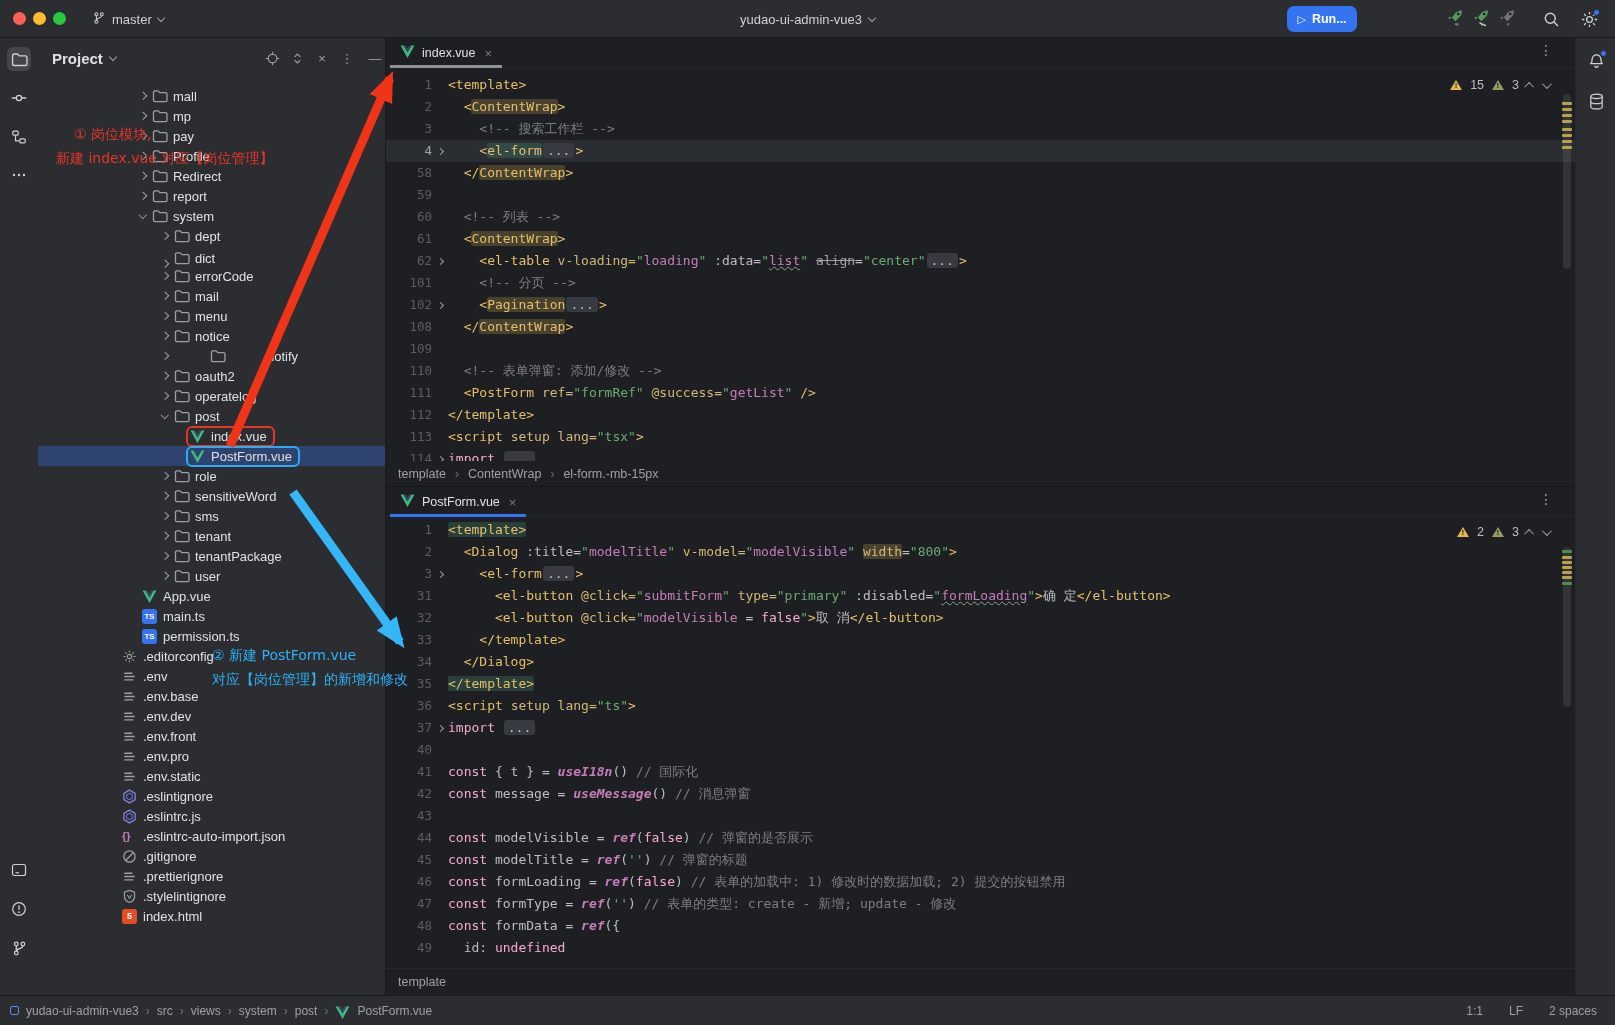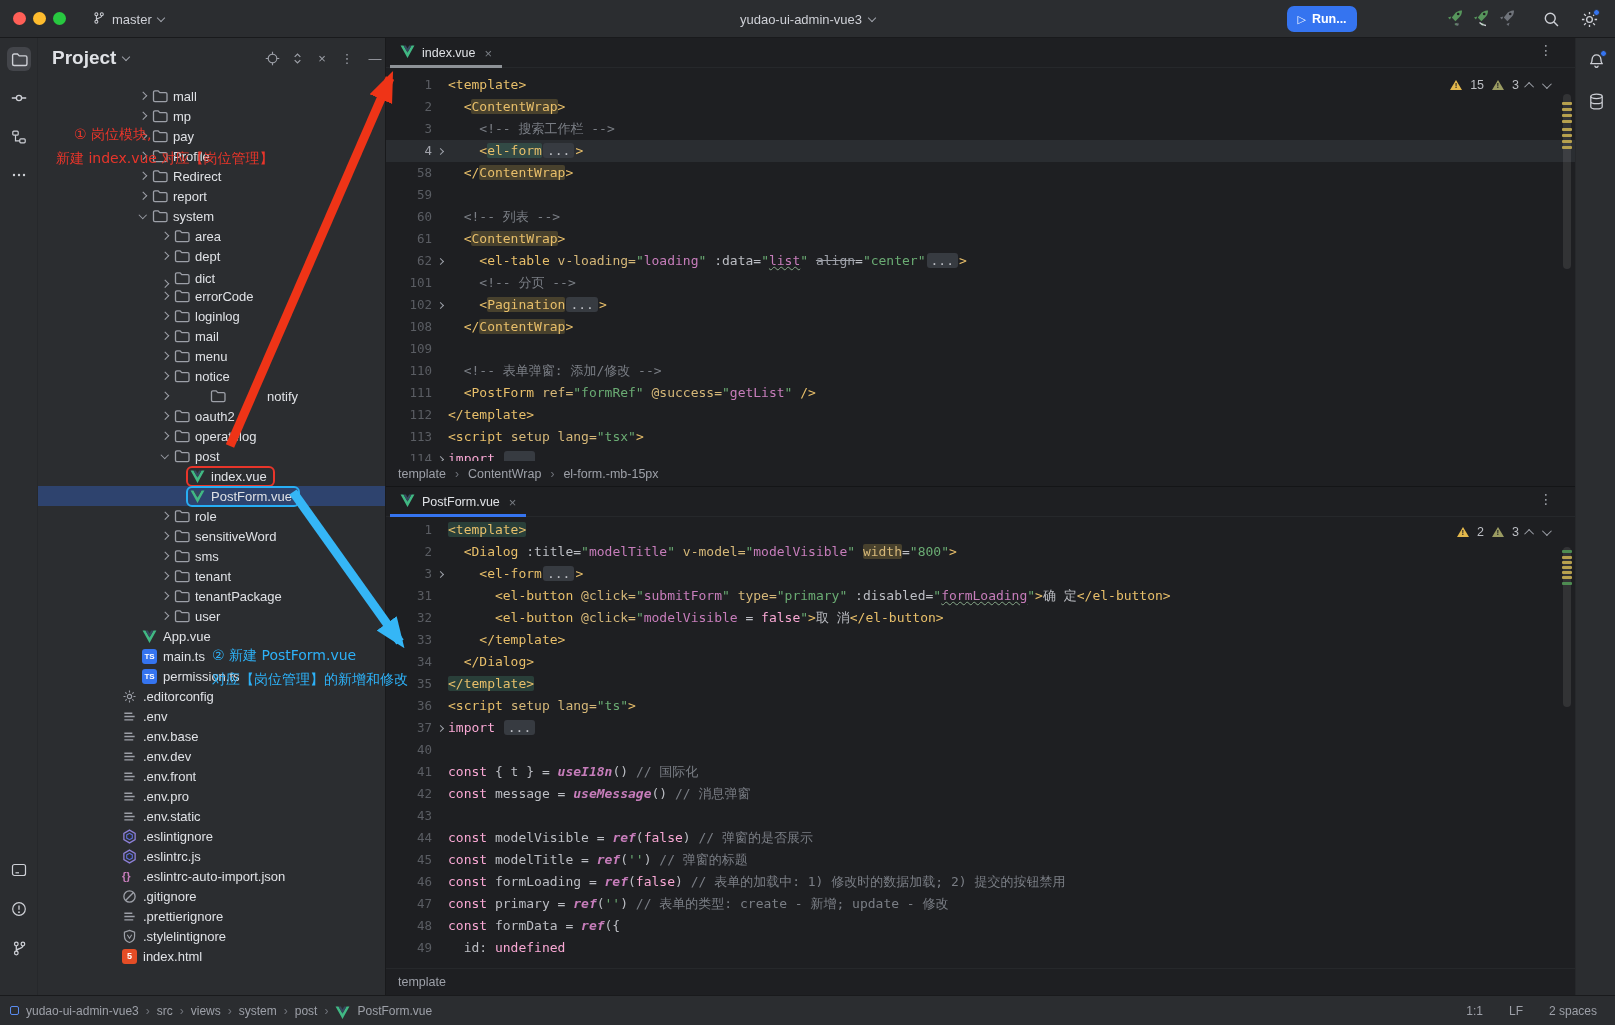--- a/index.html
+++ b/index.html
@@ -26,21 +26,21 @@
   #leftstrip { position:absolute; left:0; top:38px; width:38px; height:957px; background:#2B2D30;
     border-right:1px solid #26282B; }
   .ls-ico { position:absolute; left:7px; width:24px; height:24px; border-radius:6px;
     display:flex; align-items:center; justify-content:center; }
   .ls-ico.active { background:#43454A; }
 
   
   #project { position:absolute; left:38px; top:38px; width:347px; height:957px; background:#2B2D30;
     overflow:hidden; }
   #proj-header { position:absolute; left:0; top:0; width:100%; height:40px; display:flex; align-items:center; }
-  #proj-title { margin-left:14px; font-size:19px; font-weight:bold; color:#DFE1E5; display:flex; align-items:center; gap:7px; }
+  #proj-title { margin-left:14px; font-size:15px; font-weight:bold; color:#DFE1E5; display:flex; align-items:center; gap:7px; }
   .ph-ico { position:absolute; top:11px; width:18px; height:18px; display:flex; align-items:center;
     justify-content:center; color:#9DA0A8; font-size:13px; }
   #tree { position:absolute; left:0; top:48px; width:100%; }
   .tree-row { height:20px; display:flex; align-items:center; font-size:13px; color:#DFE1E5; white-space:nowrap; }
   .tree-row.selected { background:#2E436E; }
   .tchev { width:18px; display:inline-flex; justify-content:center; flex:none; }
   .tchev i { width:5.5px; height:5.5px; border-right:1.4px solid #9DA0A8; border-bottom:1.4px solid #9DA0A8;
     transform:rotate(-45deg); }
   .tchev.exp i { transform:rotate(45deg); margin-top:-2px; }
   .ticon { width:21px; display:inline-flex; align-items:center; flex:none; }
@@ -347,31 +347,20 @@
       </div>
       <div class="tree-row" style="padding-left: 118px;">
         <span class="tchev">
           <i></i>
         </span>
         <span class="ticon">
           <svg viewBox="0 0 16 16" width="16" height="16">
             <path d="M1.5 4.2c0-.8.6-1.4 1.4-1.4h3.2l1.7 1.8h5.8c.8 0 1.4.6 1.4 1.4v6.2c0 .8-.6 1.4-1.4 1.4H2.9c-.8 0-1.4-.6-1.4-1.4z" fill="none" stroke="#9DA0A8" stroke-width="1.3"></path>
           </svg>
         </span>
-        <span>area</span>
-      </div>
-      <div class="tree-row" style="padding-left: 118px;">
-        <span class="tchev">
-          <i></i>
-        </span>
-        <span class="ticon">
-          <svg viewBox="0 0 16 16" width="16" height="16">
-            <path d="M1.5 4.2c0-.8.6-1.4 1.4-1.4h3.2l1.7 1.8h5.8c.8 0 1.4.6 1.4 1.4v6.2c0 .8-.6 1.4-1.4 1.4H2.9c-.8 0-1.4-.6-1.4-1.4z" fill="none" stroke="#9DA0A8" stroke-width="1.3"></path>
-          </svg>
-        </span>
         <span>dept</span>
       </div>
       <div class="tree-row" style="padding-left: 118px; align-items: flex-end;">
         <span class="tchev">
           <i></i>
         </span>
         <span class="ticon">
           <svg viewBox="0 0 16 16" width="16" height="16">
             <path d="M1.5 4.2c0-.8.6-1.4 1.4-1.4h3.2l1.7 1.8h5.8c.8 0 1.4.6 1.4 1.4v6.2c0 .8-.6 1.4-1.4 1.4H2.9c-.8 0-1.4-.6-1.4-1.4z" fill="none" stroke="#9DA0A8" stroke-width="1.3"></path>
           </svg>
@@ -381,31 +370,20 @@
       <div class="tree-row" style="padding-left: 118px;">
         <span class="tchev">
           <i></i>
         </span>
         <span class="ticon">
           <svg viewBox="0 0 16 16" width="16" height="16">
             <path d="M1.5 4.2c0-.8.6-1.4 1.4-1.4h3.2l1.7 1.8h5.8c.8 0 1.4.6 1.4 1.4v6.2c0 .8-.6 1.4-1.4 1.4H2.9c-.8 0-1.4-.6-1.4-1.4z" fill="none" stroke="#9DA0A8" stroke-width="1.3"></path>
           </svg>
         </span>
         <span>errorCode</span>
-      </div>
-      <div class="tree-row" style="padding-left: 118px;">
-        <span class="tchev">
-          <i></i>
-        </span>
-        <span class="ticon">
-          <svg viewBox="0 0 16 16" width="16" height="16">
-            <path d="M1.5 4.2c0-.8.6-1.4 1.4-1.4h3.2l1.7 1.8h5.8c.8 0 1.4.6 1.4 1.4v6.2c0 .8-.6 1.4-1.4 1.4H2.9c-.8 0-1.4-.6-1.4-1.4z" fill="none" stroke="#9DA0A8" stroke-width="1.3"></path>
-          </svg>
-        </span>
-        <span>loginlog</span>
       </div>
       <div class="tree-row" style="padding-left: 118px;">
         <span class="tchev">
           <i></i>
         </span>
         <span class="ticon">
           <svg viewBox="0 0 16 16" width="16" height="16">
             <path d="M1.5 4.2c0-.8.6-1.4 1.4-1.4h3.2l1.7 1.8h5.8c.8 0 1.4.6 1.4 1.4v6.2c0 .8-.6 1.4-1.4 1.4H2.9c-.8 0-1.4-.6-1.4-1.4z" fill="none" stroke="#9DA0A8" stroke-width="1.3"></path>
           </svg>
         </span>
@@ -805,21 +783,21 @@
       <div class="code-line"><span class="gnum">35</span><span class="gfold"></span><span class="ctext"><span class="tk-t tk-hlG">&lt;/template&gt;</span></span></div>
       <div class="code-line"><span class="gnum">36</span><span class="gfold"></span><span class="ctext"><span class="tk-t">&lt;script</span><span class="tk-p"> </span><span class="tk-a">setup</span><span class="tk-p"> </span><span class="tk-a">lang=</span><span class="tk-s">"ts"</span><span class="tk-t">&gt;</span></span></div>
       <div class="code-line"><span class="gnum">37</span><span class="gfold"><i class="fchev"></i></span><span class="ctext"><span class="tk-k">import</span><span class="tk-p"> </span><span class="tk-fold">...</span></span></div>
       <div class="code-line"><span class="gnum">40</span><span class="gfold"></span><span class="ctext"></span></div>
       <div class="code-line"><span class="gnum">41</span><span class="gfold"></span><span class="ctext"><span class="tk-k">const</span><span class="tk-p"> { t } = </span><span class="tk-f">useI18n</span><span class="tk-p">() </span><span class="tk-c">// 国际化</span></span></div>
       <div class="code-line"><span class="gnum">42</span><span class="gfold"></span><span class="ctext"><span class="tk-k">const</span><span class="tk-p"> message = </span><span class="tk-f">useMessage</span><span class="tk-p">() </span><span class="tk-c">// 消息弹窗</span></span></div>
       <div class="code-line"><span class="gnum">43</span><span class="gfold"></span><span class="ctext"></span></div>
       <div class="code-line"><span class="gnum">44</span><span class="gfold"></span><span class="ctext"><span class="tk-k">const</span><span class="tk-p"> modelVisible = </span><span class="tk-f">ref</span><span class="tk-p">(</span><span class="tk-k">false</span><span class="tk-p">) </span><span class="tk-c">// 弹窗的是否展示</span></span></div>
       <div class="code-line"><span class="gnum">45</span><span class="gfold"></span><span class="ctext"><span class="tk-k">const</span><span class="tk-p"> modelTitle = </span><span class="tk-f">ref</span><span class="tk-p">(</span><span class="tk-s">''</span><span class="tk-p">) </span><span class="tk-c">// 弹窗的标题</span></span></div>
       <div class="code-line"><span class="gnum">46</span><span class="gfold"></span><span class="ctext"><span class="tk-k">const</span><span class="tk-p"> formLoading = </span><span class="tk-f">ref</span><span class="tk-p">(</span><span class="tk-k">false</span><span class="tk-p">) </span><span class="tk-c">// 表单的加载中: 1) 修改时的数据加载; 2) 提交的按钮禁用</span></span></div>
-      <div class="code-line"><span class="gnum">47</span><span class="gfold"></span><span class="ctext"><span class="tk-k">const</span><span class="tk-p"> primary = </span><span class="tk-f">ref</span><span class="tk-p">(</span><span class="tk-s">''</span><span class="tk-p">) </span><span class="tk-c">// 表单的类型: create - 新增; update - 修改</span></span></div>
+      <div class="code-line"><span class="gnum">47</span><span class="gfold"></span><span class="ctext"><span class="tk-k">const</span><span class="tk-p"> formType = </span><span class="tk-f">ref</span><span class="tk-p">(</span><span class="tk-s">''</span><span class="tk-p">) </span><span class="tk-c">// 表单的类型: create - 新增; update - 修改</span></span></div>
       <div class="code-line"><span class="gnum">48</span><span class="gfold"></span><span class="ctext"><span class="tk-k">const</span><span class="tk-p"> formData = </span><span class="tk-f">ref</span><span class="tk-p">({</span></span></div>
       <div class="code-line"><span class="gnum">49</span><span class="gfold"></span><span class="ctext"><span class="tk-p">  id: </span><span class="tk-k">undefined</span></span></div>
     </div>
   <div class="inspect" style="top:487px;right:26px">
     <span class="warn-tri strong"></span>
     <span>2</span>
     <span class="warn-tri weak"></span>
     <span>3</span>
     <span class="ichev up"></span>
     <span class="ichev down"></span>

